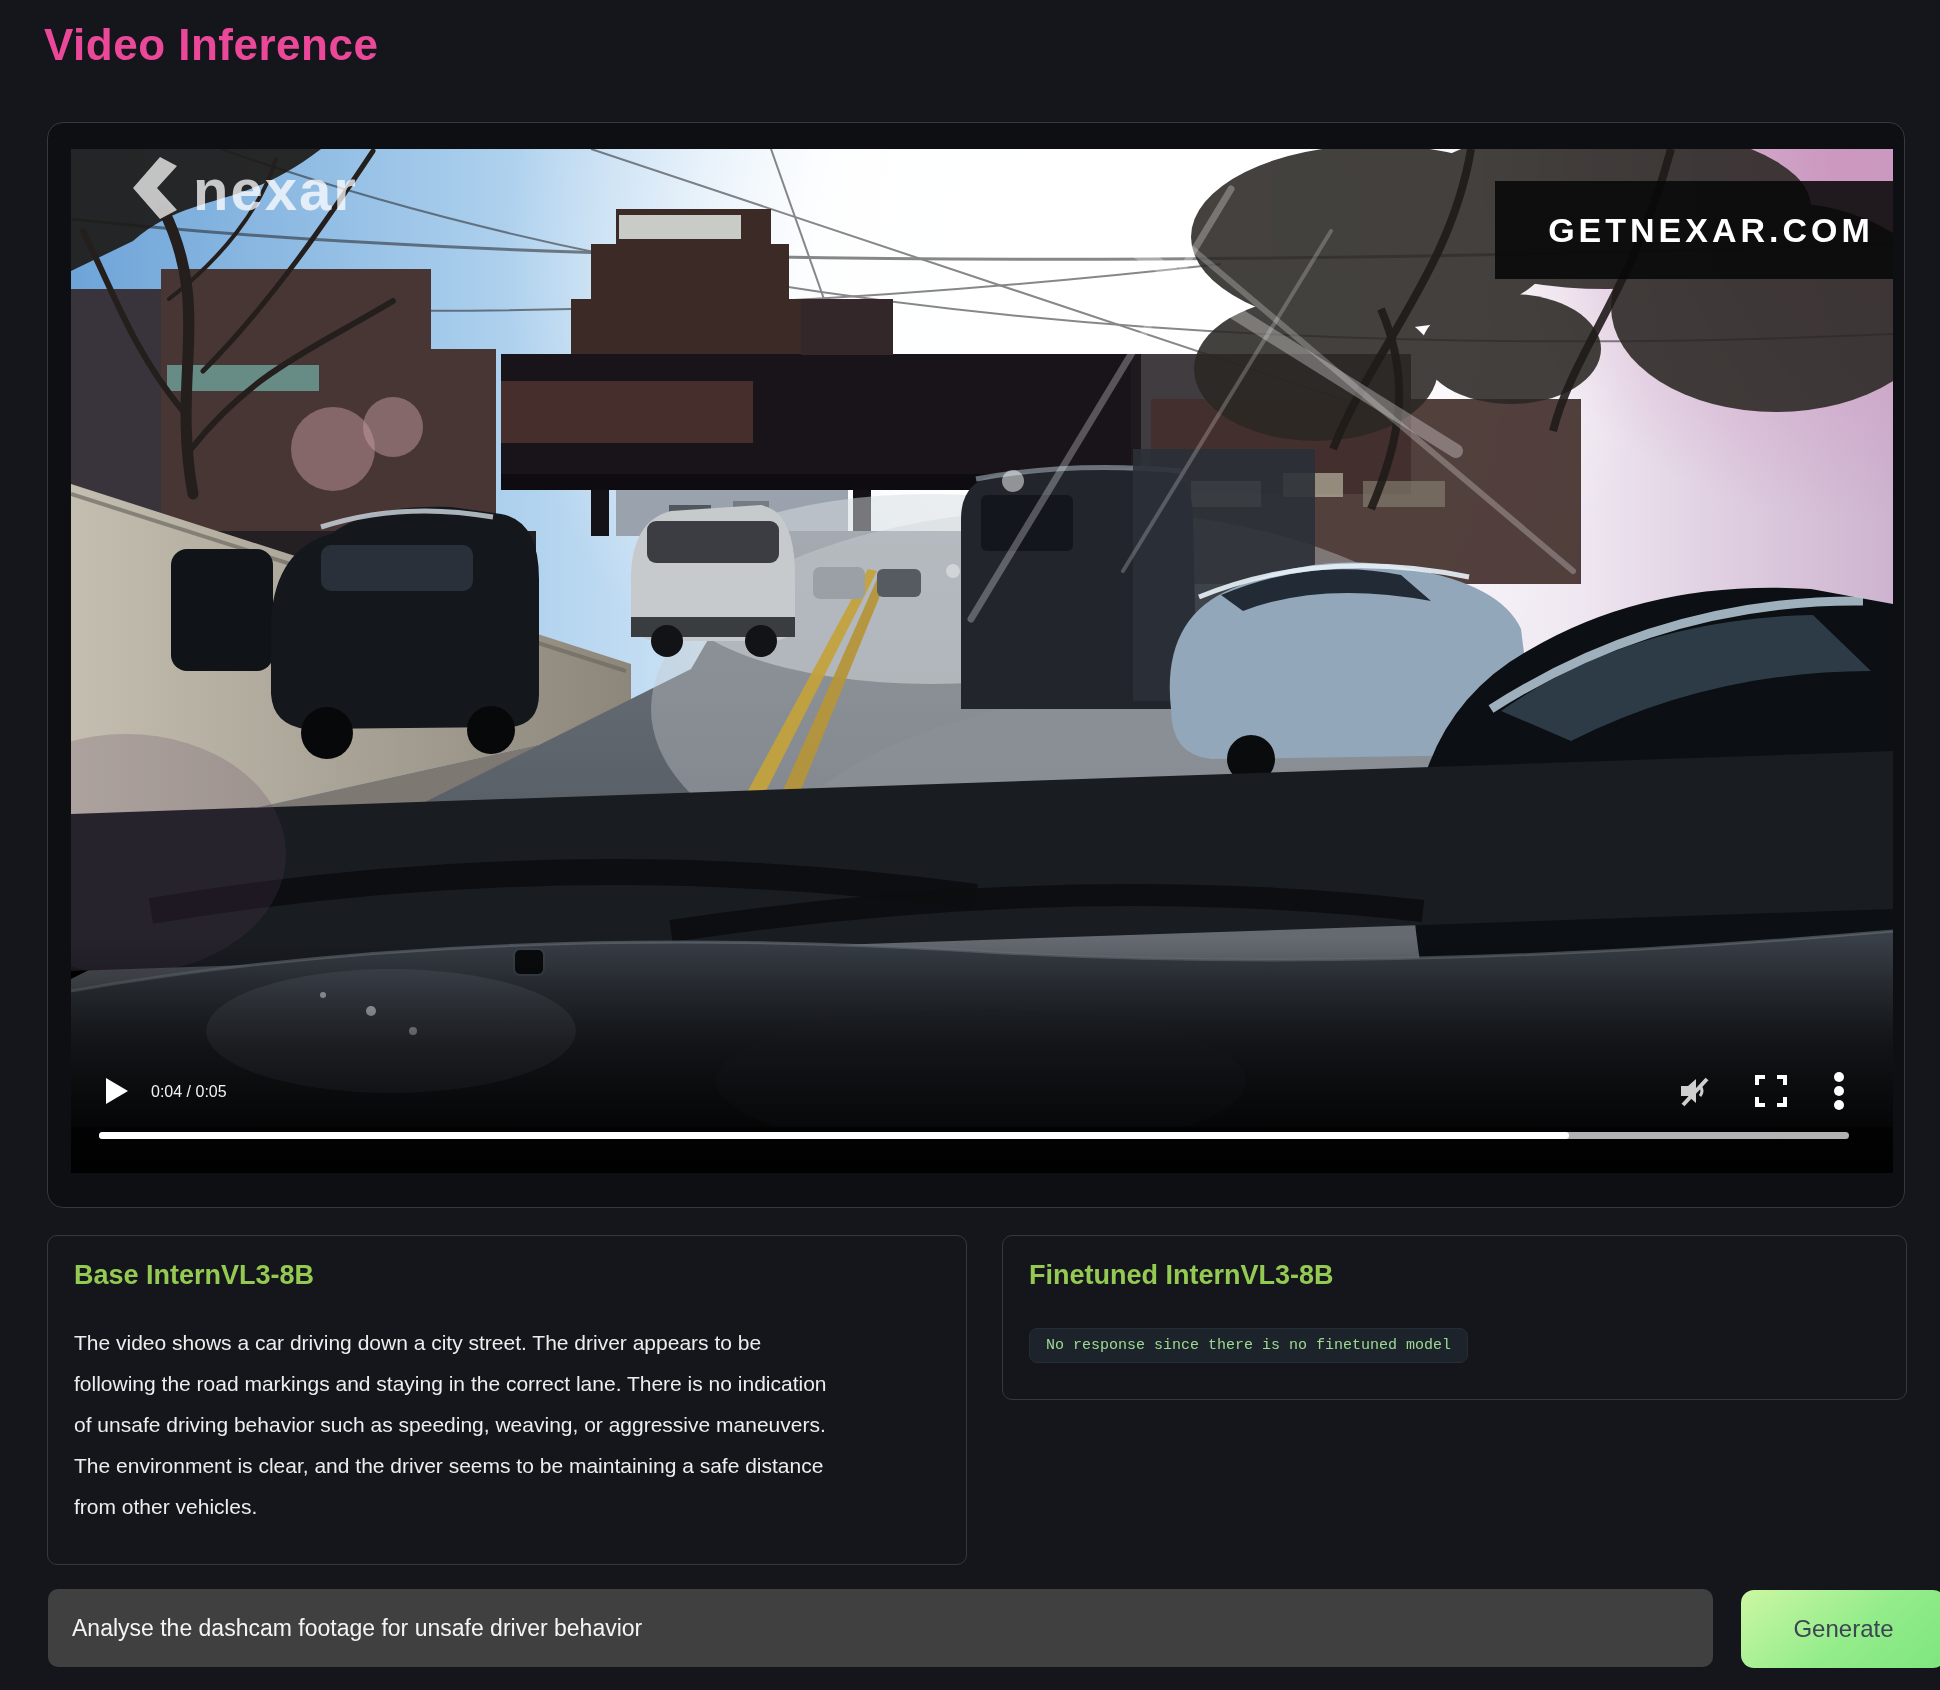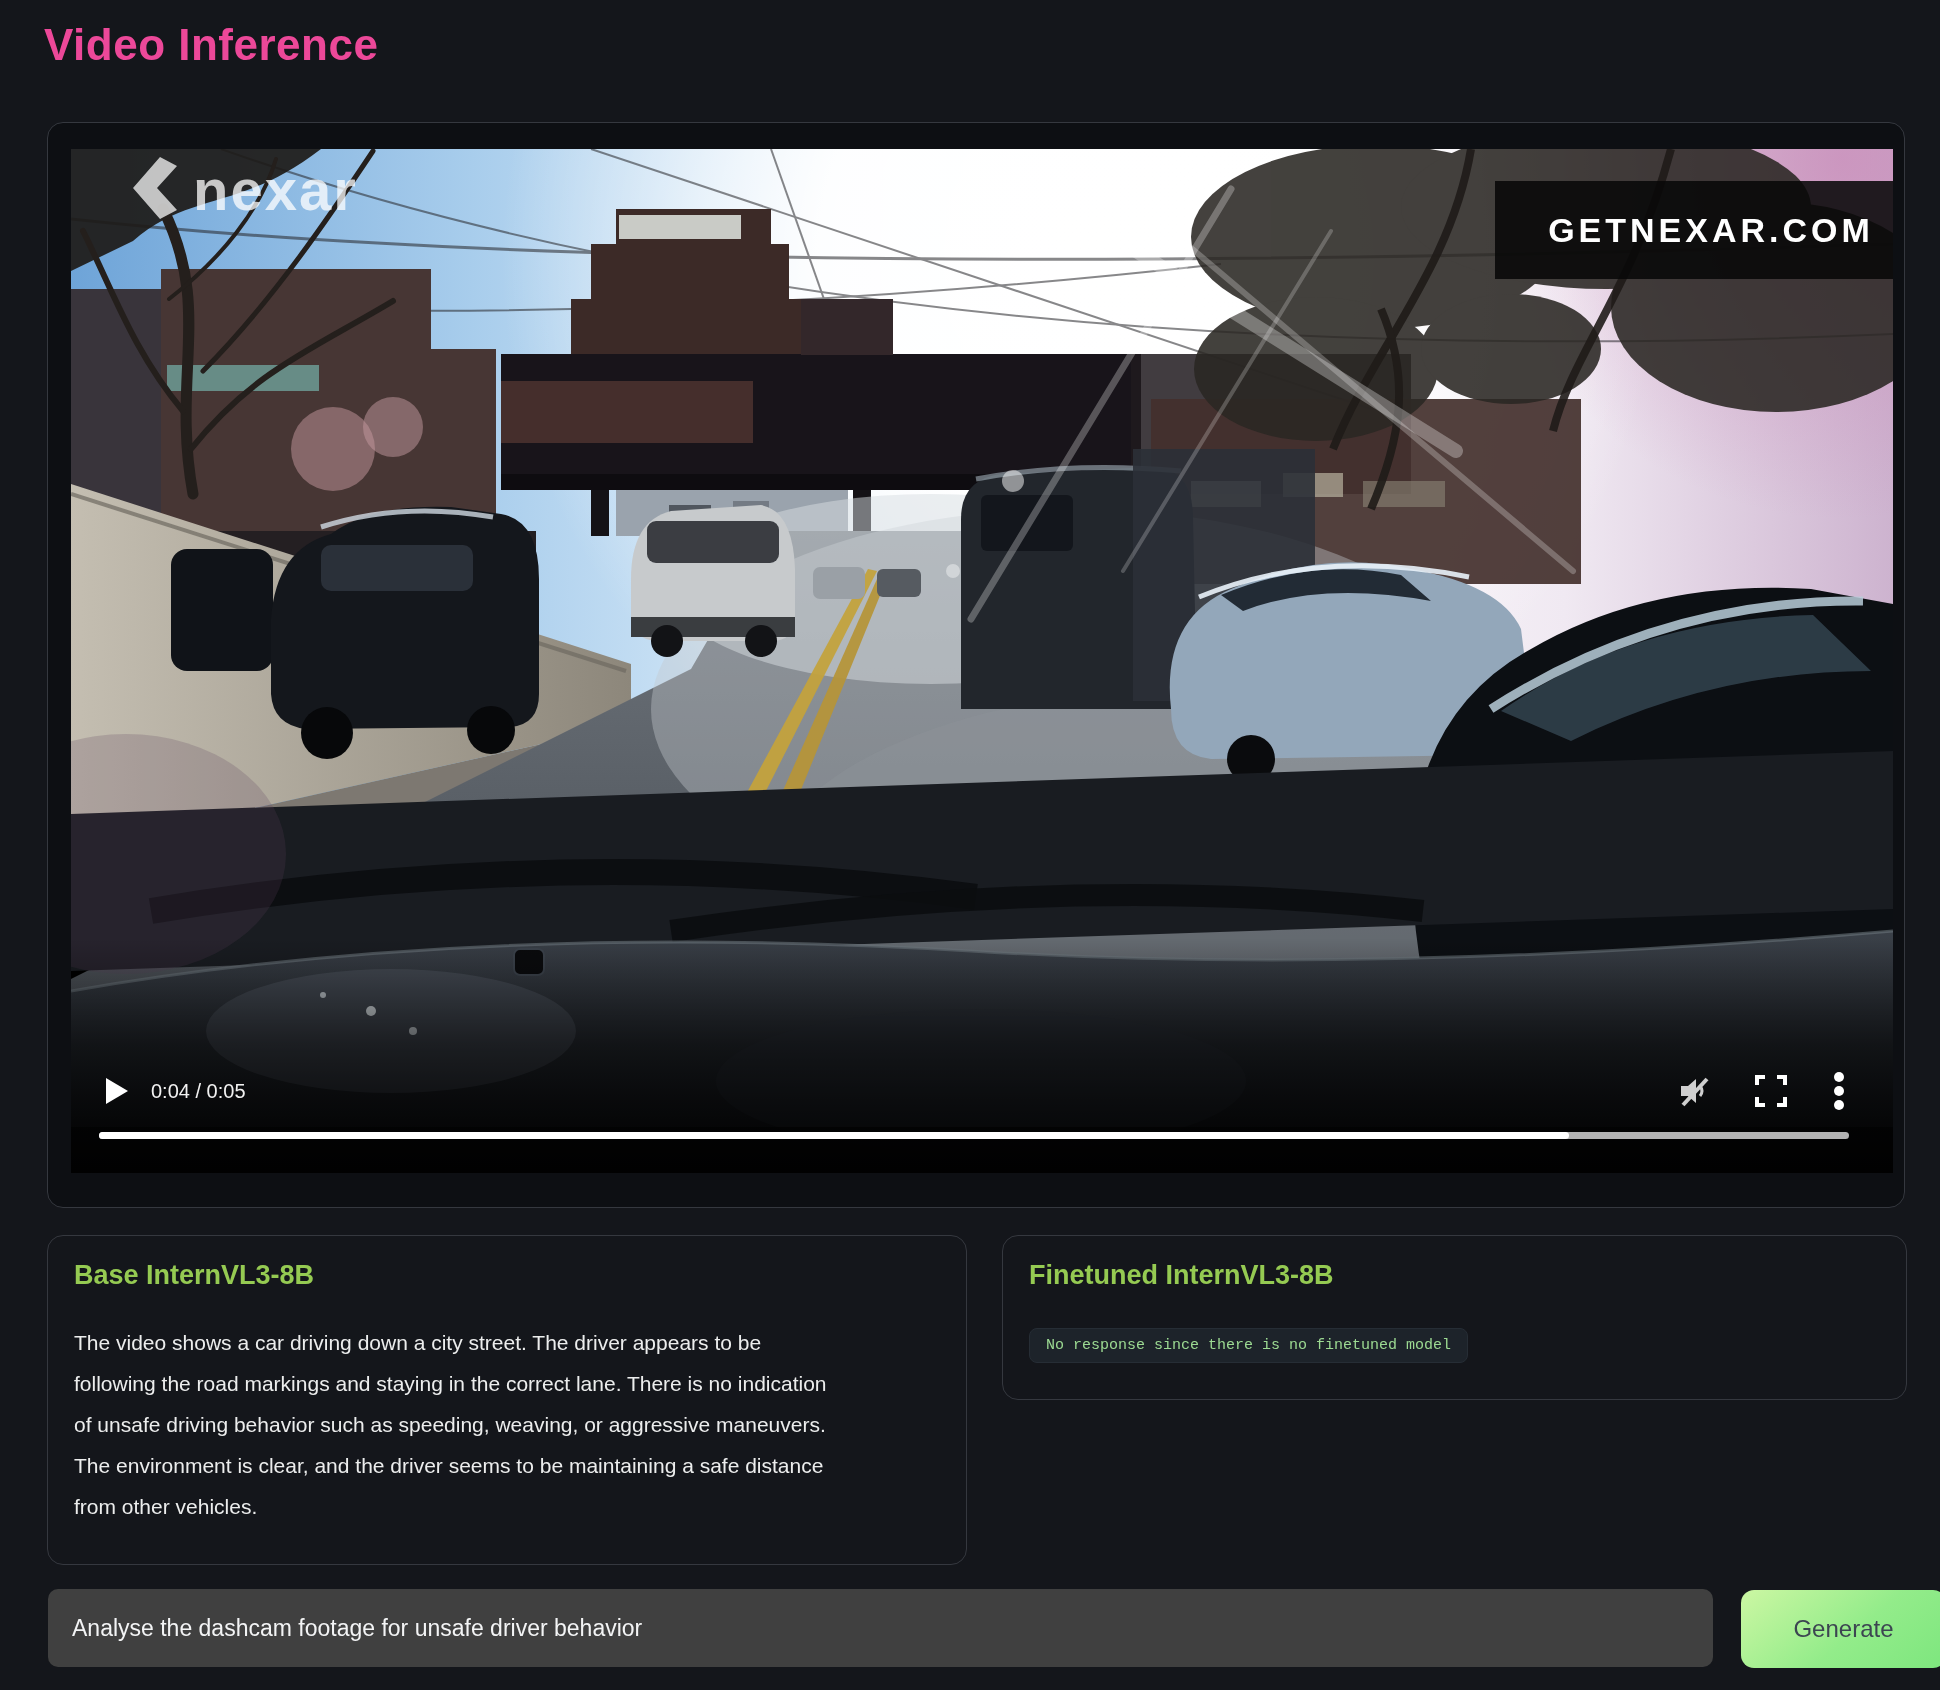--- a/index.html
+++ b/index.html
@@ -17,30 +17,30 @@
   #nexar-watermark .logotype{font-size:58px;font-weight:600;color:rgba(255,255,255,.88);
     letter-spacing:2px;line-height:1;}
   #getnexar-badge{right:0;top:32px;width:364px;height:98px;background:rgba(8,8,8,.88);
     display:flex;align-items:center;justify-content:center;color:#fff;font-size:34px;
     font-weight:700;letter-spacing:4px;padding-left:34px;}
   
   #bottom-fade{left:0;right:0;bottom:0;height:235px;
     background:linear-gradient(to bottom,rgba(0,0,0,0),rgba(0,0,0,.55) 45%,rgba(0,0,0,.92));}
   #play-button{left:35px;top:929px;width:0;height:0;border-left:22px solid #fff;
     border-top:13px solid transparent;border-bottom:13px solid transparent;cursor:pointer;}
-  #time-display{left:80px;top:929px;height:26px;line-height:27px;font-size:20px;color:#f2f2f2;}
+  #time-display{left:80px;top:929px;height:26px;line-height:27px;font-size:16px;color:#f2f2f2;}
   .ctl{cursor:pointer;}
   #mute-button{left:1606px;top:924px;}
   #fullscreen-button{left:1684px;top:926px;}
   #more-button{left:1762px;top:922px;}
   #progress-bar{left:28px;top:983px;width:1750px;height:7px;border-radius:4px;
     background:#b3b3b3;cursor:pointer;}
   #progress-played{height:100%;background:#fff;border-radius:4px;width:84%;}
   
-  .panel{background:transparent;border:1px solid #35383f;border-radius:16px;}
+  .panel{background:transparent;border:1px solid #35383f;border-radius:10px;}
   #panel-base{left:47px;top:1235px;width:918px;height:328px;}
   #panel-ft{left:1002px;top:1235px;width:903px;height:163px;}
   .panel-title{left:26px;top:24px;font-size:27px;font-weight:700;color:#95ca52;}
   #base-response{left:26px;top:86px;width:872px;font-size:21px;line-height:41px;
     color:#eceded;white-space:pre-line;}
   #ft-response-chip{left:26px;top:92px;display:inline-block;padding:8px 16px;background:#1d232a;
     border:1px solid #262d35;border-radius:8px;font-family:"Liberation Mono",monospace;
     font-size:15px;color:#9cda92;}
   
   #prompt-input{left:48px;top:1589px;width:1617px;height:78px;background:#404040;border:none;

